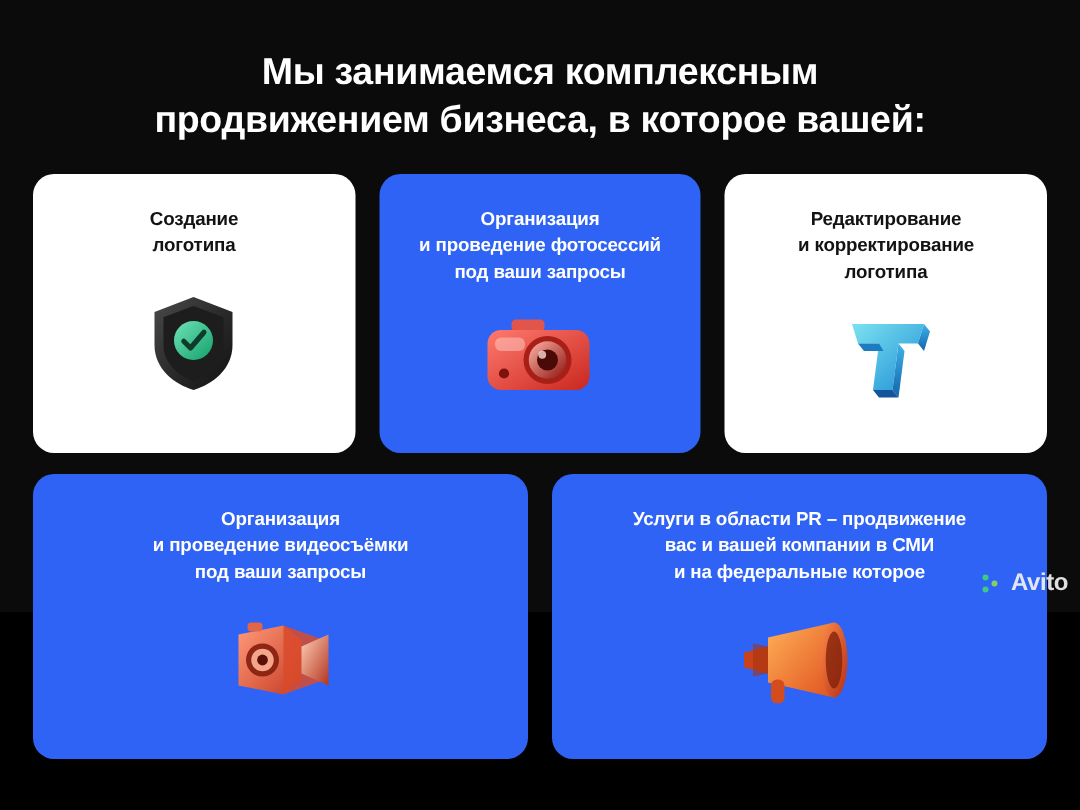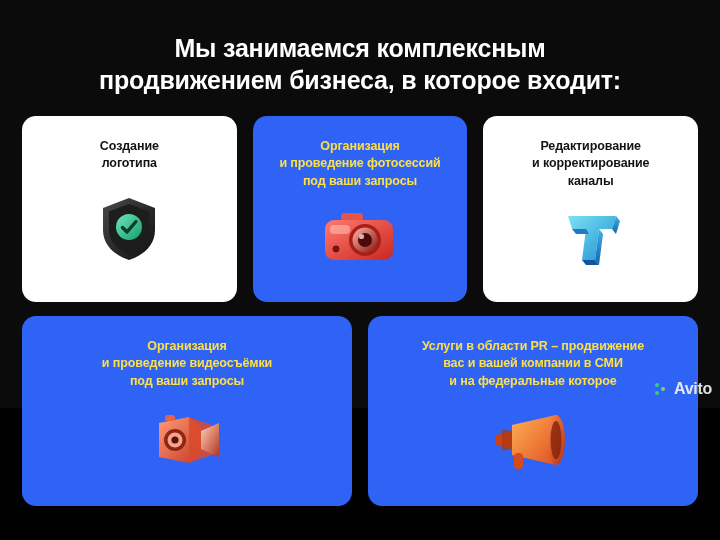--- a/index.html
+++ b/index.html
@@ -62,21 +62,21 @@
   }
   .row-top .card { height: 186px; align-items: center; }
   .row-bottom .card { height: 190px; }
 
   .card.light {
     background: #ffffff;
     color: #131313;
   }
   .card.blue {
     background: #2f63f6;
-    color: #fde047;
+    color: #ffffff;
   }
   .card-text {
     font-size: 12.5px;
     line-height: 1.38;
     font-weight: 700;
     white-space: pre-line;
     letter-spacing: -0.1px;
   }
   .card.blue .card-text { font-weight: 700; }
   .icon-wrap {
@@ -120,21 +120,21 @@
     letter-spacing: -0.3px;
   }
 </style>
 </head>
 <body>
 
 <div class="slide">
 
   <div class="headline">
     <span>Мы занимаемся комплексным</span>
-    <span>продвижением бизнеса, в которое входит:</span>
+    <span>продвижением бизнеса, в которое вашей:</span>
   </div>
 
   <div class="grid">
 
     <div class="row row-top">
 
       <div class="card light">
         <div class="card-text">Создание
 логотипа</div>
         <div class="icon-wrap">
@@ -182,21 +182,21 @@
             <circle cx="44" cy="31" r="7" fill="#4a0a07"></circle>
             <circle cx="40.5" cy="27.5" r="2.6" fill="#ffd8d2" opacity="0.8"></circle>
             <circle cx="15" cy="40" r="3.4" fill="#7e120d"></circle>
           </svg>
         </div>
       </div>
 
       <div class="card light">
         <div class="card-text">Редактирование
 и корректирование
-каналы</div>
+логотипа</div>
         <div class="icon-wrap">
           <svg width="66" height="60" viewBox="0 0 66 60">
             <defs>
               <linearGradient id="tg1" x1="0" y1="0" x2="1" y2="1">
                 <stop offset="0" stop-color="#7ce2f0"></stop>
                 <stop offset="1" stop-color="#1f8fd6"></stop>
               </linearGradient>
               <linearGradient id="tg2" x1="0" y1="0" x2="0" y2="1">
                 <stop offset="0" stop-color="#3fb2e8"></stop>
                 <stop offset="1" stop-color="#1264ad"></stop>

